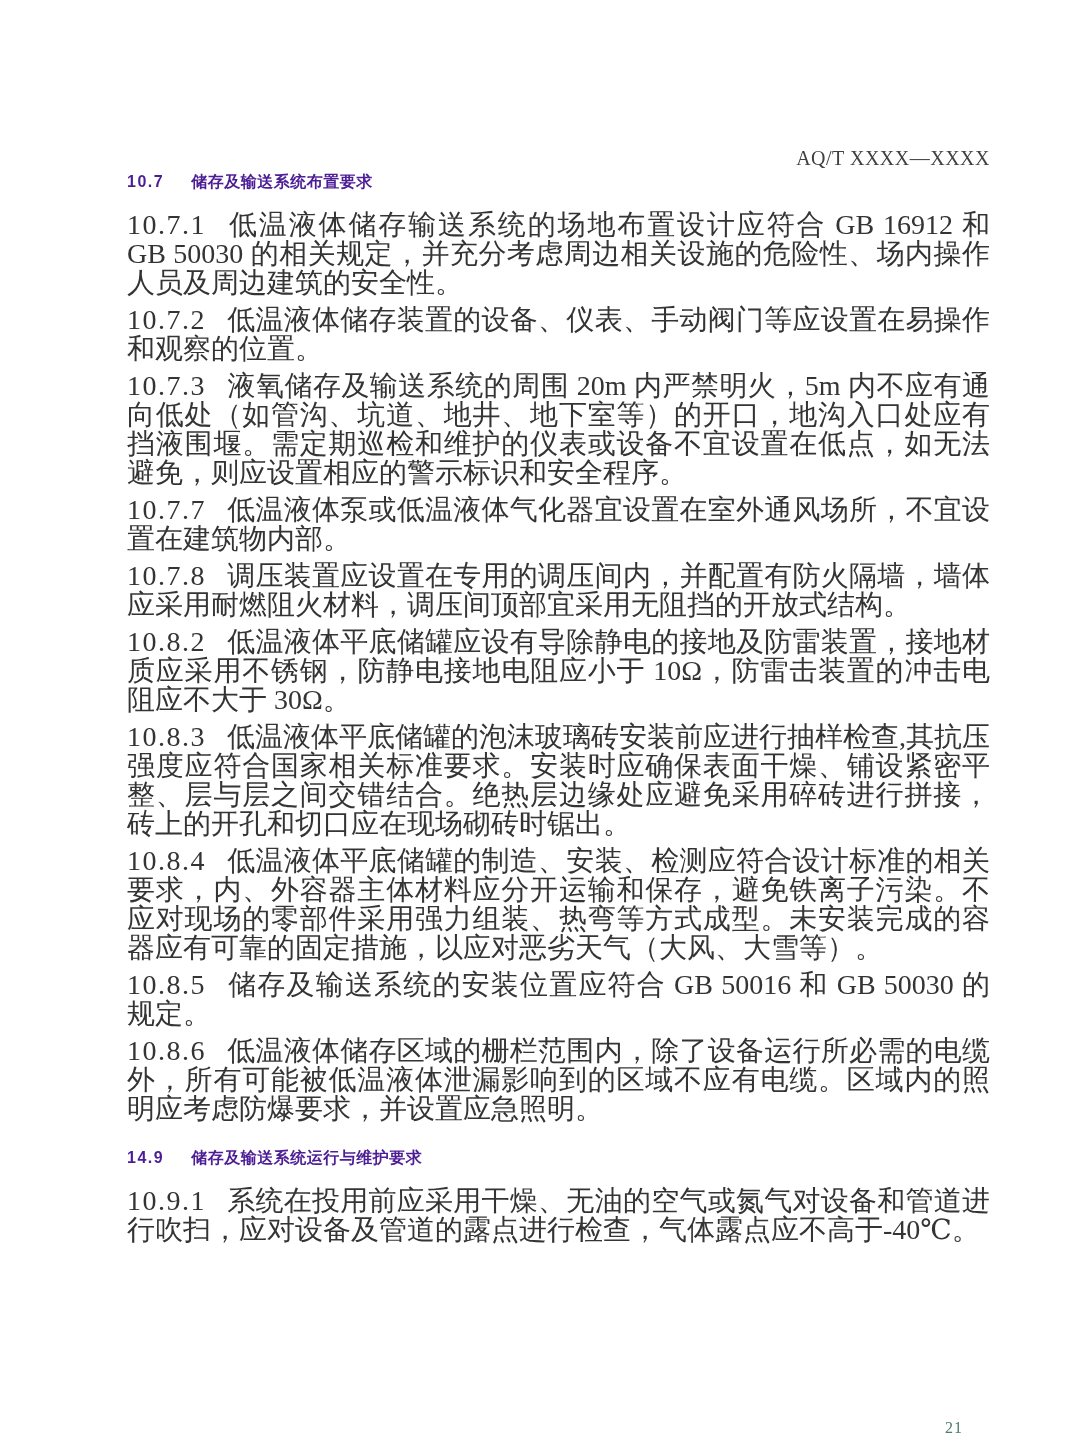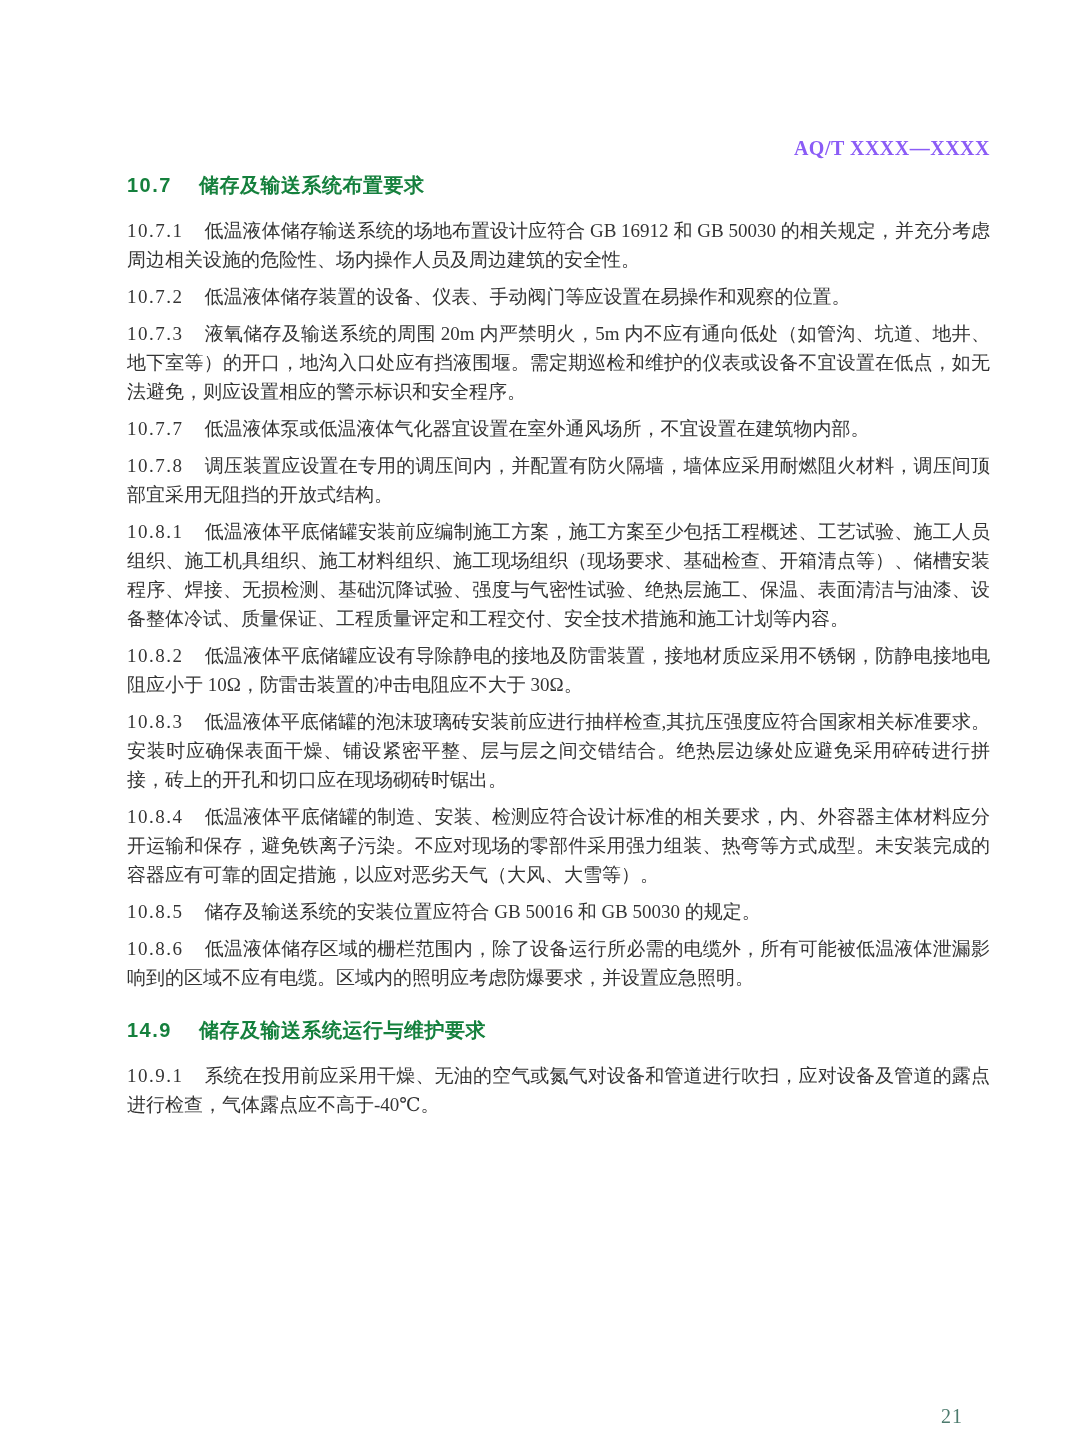--- a/index.html
+++ b/index.html
@@ -8,63 +8,63 @@
     width: 1080px;
     height: 1453px;
     margin: 0 auto;
     background: #ffffff;
     overflow: hidden;
     font-family: "Liberation Serif", "DejaVu Serif", serif;
     color: #363636;
   }
   .doc-header {
     position: absolute;
-    top: 137px;
+    top: 147px;
     left: 127px;
     width: 863px;
     text-align: right;
     font-size: 20px;
     letter-spacing: 0.5px;
-    font-weight: 700;
-    color: #8b5cf6;
+    font-weight: 400;
+    color: #404040;
   }
   .doc-body {
     position: absolute;
     top: 172px;
     left: 127px;
     width: 863px;
   }
   h2.sec {
     font-family: "Liberation Sans", "DejaVu Sans", sans-serif;
     font-weight: 700;
-    font-size: 20px;
-    color: #15803d;
+    font-size: 16px;
+    color: #4c1d95;
     margin: 25px 0 17px 0;
     letter-spacing: 0.5px;
   }
   .doc-body > h2.sec:first-child { margin-top: 0; }
   h2.sec .sec-num { margin-right: 27px; letter-spacing: 1.5px; }
   p.clause {
-    font-size: 19px;
+    font-size: 28px;
     line-height: 29px;
     margin: 0 0 8px 0;
     text-align: justify;
     text-justify: inter-ideograph;
     color: #343434;
   }
   .clause-num {
     letter-spacing: 1.5px;
     margin-right: 21px;
     white-space: nowrap;
   }
   .page-num {
     position: absolute;
     right: 117px;
-    bottom: 25px;
-    font-size: 20px;
+    bottom: 16px;
+    font-size: 16px;
     letter-spacing: 1px;
     color: #4d7b6e;
   }
 </style>
 </head>
 <body>
 
 <main class="page">
 
   <header class="doc-header">
@@ -75,21 +75,20 @@
 
     <h2 class="sec"><span class="sec-num">10.7</span><span class="sec-title">储存及输送系统布置要求</span></h2>
 
     <p class="clause"><span class="clause-num">10.7.1</span><span class="clause-text">低温液体储存输送系统的场地布置设计应符合 GB 16912 和 GB 50030 的相关规定，并充分考虑周边相关设施的危险性、场内操作人员及周边建筑的安全性。</span></p>
     <p class="clause"><span class="clause-num">10.7.2</span><span class="clause-text">低温液体储存装置的设备、仪表、手动阀门等应设置在易操作和观察的位置。</span></p>
     <p class="clause"><span class="clause-num">10.7.3</span><span class="clause-text">液氧储存及输送系统的周围 20m 内严禁明火，5m 内不应有通向低处（如管沟、坑道、地井、地下室等）的开口，地沟入口处应有挡液围堰。需定期巡检和维护的仪表或设备不宜设置在低点，如无法避免，则应设置相应的警示标识和安全程序。</span></p>
     <p class="clause"><span class="clause-num">10.7.7</span><span class="clause-text">低温液体泵或低温液体气化器宜设置在室外通风场所，不宜设置在建筑物内部。</span></p>
     <p class="clause"><span class="clause-num">10.7.8</span><span class="clause-text">调压装置应设置在专用的调压间内，并配置有防火隔墙，墙体应采用耐燃阻火材料，调压间顶部宜采用无阻挡的开放式结构。</span></p>
 
 
-    <p class="clause"><span class="clause-num">10.8.1</span><span class="clause-text">低温液体平底储罐安装前应编制施工方案，施工方案至少包括工程概述、工艺试验、施工人员组织、施工机具组织、施工材料组织、施工现场组织（现场要求、基础检查、开箱清点等）、储槽安装程序、焊接、无损检测、基础沉降试验、强度与气密性试验、绝热层施工、保温、表面清洁与油漆、设备整体冷试、质量保证、工程质量评定和工程交付、安全技术措施和施工计划等内容。</span></p>
     <p class="clause"><span class="clause-num">10.8.2</span><span class="clause-text">低温液体平底储罐应设有导除静电的接地及防雷装置，接地材质应采用不锈钢，防静电接地电阻应小于 10Ω，防雷击装置的冲击电阻应不大于 30Ω。</span></p>
     <p class="clause"><span class="clause-num">10.8.3</span><span class="clause-text">低温液体平底储罐的泡沫玻璃砖安装前应进行抽样检查,其抗压强度应符合国家相关标准要求。安装时应确保表面干燥、铺设紧密平整、层与层之间交错结合。绝热层边缘处应避免采用碎砖进行拼接，砖上的开孔和切口应在现场砌砖时锯出。</span></p>
     <p class="clause"><span class="clause-num">10.8.4</span><span class="clause-text">低温液体平底储罐的制造、安装、检测应符合设计标准的相关要求，内、外容器主体材料应分开运输和保存，避免铁离子污染。不应对现场的零部件采用强力组装、热弯等方式成型。未安装完成的容器应有可靠的固定措施，以应对恶劣天气（大风、大雪等）。</span></p>
     <p class="clause"><span class="clause-num">10.8.5</span><span class="clause-text">储存及输送系统的安装位置应符合 GB 50016 和 GB 50030 的规定。</span></p>
     <p class="clause"><span class="clause-num">10.8.6</span><span class="clause-text">低温液体储存区域的栅栏范围内，除了设备运行所必需的电缆外，所有可能被低温液体泄漏影响到的区域不应有电缆。区域内的照明应考虑防爆要求，并设置应急照明。</span></p>
 
     <h2 class="sec"><span class="sec-num">14.9</span><span class="sec-title">储存及输送系统运行与维护要求</span></h2>
 
     <p class="clause"><span class="clause-num">10.9.1</span><span class="clause-text">系统在投用前应采用干燥、无油的空气或氮气对设备和管道进行吹扫，应对设备及管道的露点进行检查，气体露点应不高于-40℃。</span></p>
 

